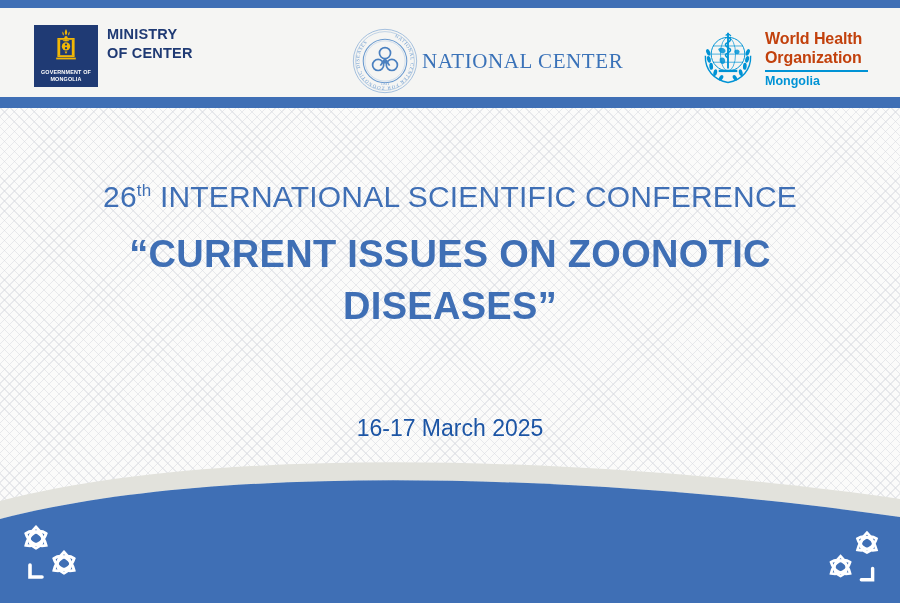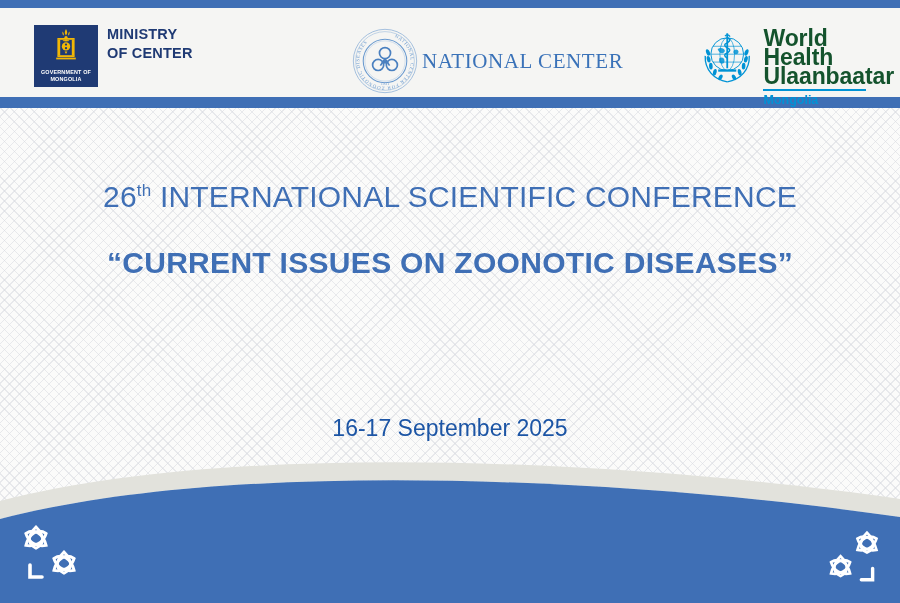--- a/index.html
+++ b/index.html
@@ -126,23 +126,23 @@
   
   .who {
     position: absolute;
     left: 699px; top: 20px;
     display: flex;
     align-items: flex-start;
   }
   .who-emblem { width: 58px; height: 58px; display:block; }
   .who-text { margin-left: 8px; padding-top: 1px; }
   .who-name {
-    color: #14532d;
-    font-weight: bold;
-    font-size: 23px;
+    color: #c2410c;
+    font-weight: bold;
+    font-size: 16px;
     line-height: 19px;
     letter-spacing: -0.1px;
   }
   .who-rule {
     width: 103px; height: 2px;
     background: #0093d5;
     margin: 3px 0 2px 0;
   }
   .who-country {
     color: #0093d5;
@@ -165,23 +165,23 @@
     font-size: 17px;
     vertical-align: super;
     line-height: 0;
   }
   .main-title {
     position: absolute;
     left: 60px; top: 228px;
     width: 780px;
     text-align: center;
     color: #3f6fb5;
-    font-size: 30px;
-    font-weight: bold;
-    line-height: 69px;
+    font-size: 38px;
+    font-weight: bold;
+    line-height: 52px;
     letter-spacing: .3px;
   }
   .event-meta {
     position: absolute;
     left: 0; top: 412px;
     width: 900px;
     text-align: center;
     color: #1c55a5;
     font-size: 23px;
     line-height: 32px;
@@ -313,36 +313,36 @@
 
           <line x1="50" y1="8" x2="50" y2="70" stroke-width="3.2"></line>
           <path d="M50 16 q9 3 0 9 q-9 3 0 9 q9 3 0 9 q-9 3 0 9" stroke-width="2.6"></path>
           <path d="M46 13 q5 -5 9 1" stroke-width="2.2"></path>
 
           <rect x="34" y="72" width="32" height="4" fill="#0093d5" stroke="none"></rect>
         </g>
       </svg>
       <div class="who-text">
         <div class="who-name">World Health</div>
-        <div class="who-name">Ulaanbaatar</div>
+        <div class="who-name">Organization</div>
         <div class="who-rule"></div>
         <div class="who-country">Mongolia</div>
       </div>
     </div>
   </div>
 
   <div class="conf-line">
     <span>26</span><sup>th</sup>
     <span>INTERNATIONAL SCIENTIFIC CONFERENCE</span>
   </div>
 
   <div class="main-title">“CURRENT ISSUES ON ZOONOTIC DISEASES”</div>
 
   <div class="event-meta">
-    <div>16-17 September 2025</div>
+    <div>16-17 March 2025</div>
   </div>
 
   <svg class="wave" viewBox="0 0 900 148" preserveAspectRatio="none" aria-hidden="true">
     <path d="M0,46 C230,-14 620,4 900,44 L900,62 C620,22 230,4 0,64 Z" fill="#e2e2dc"></path>
     <path d="M0,64 C230,4 620,22 900,62 L900,148 L0,148 Z" fill="#3f6fb5"></path>
   </svg>
 
   <svg class="ornament-left" viewBox="0 0 80 70" aria-hidden="true">
     <g fill="none" stroke="#ffffff" stroke-width="3.1" stroke-linecap="round">
       <g transform="translate(22,20) scale(0.92)">

